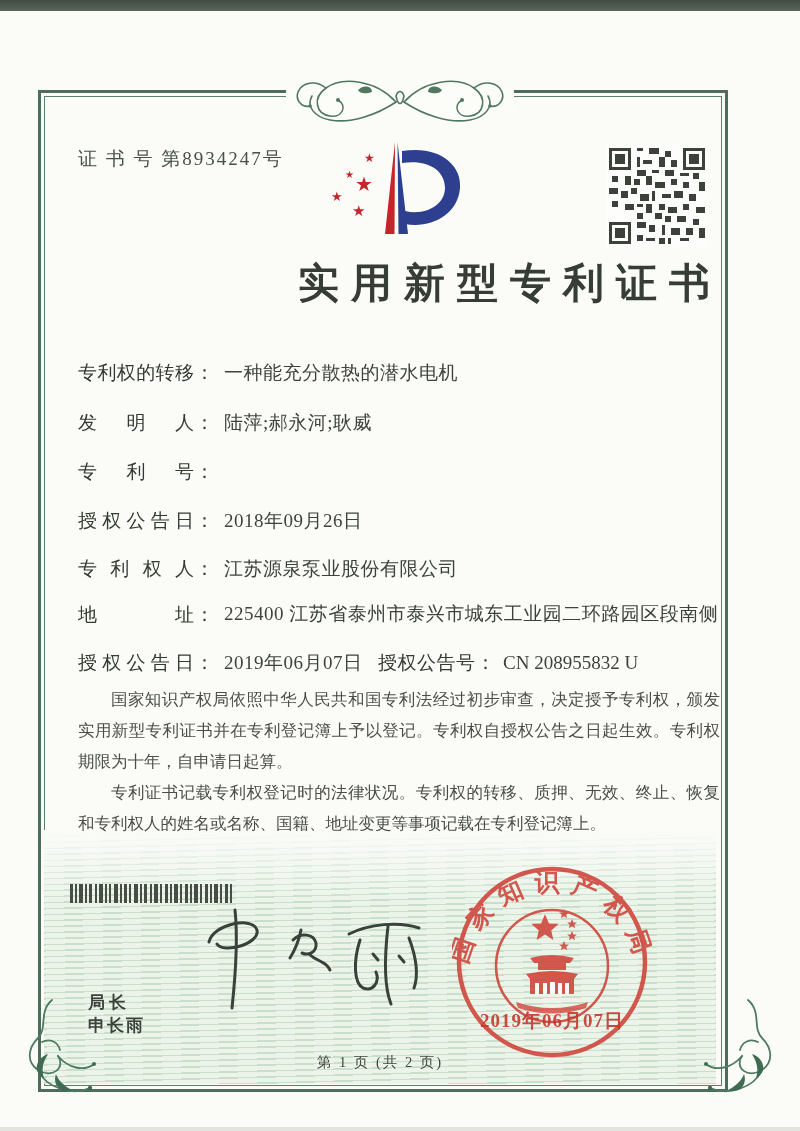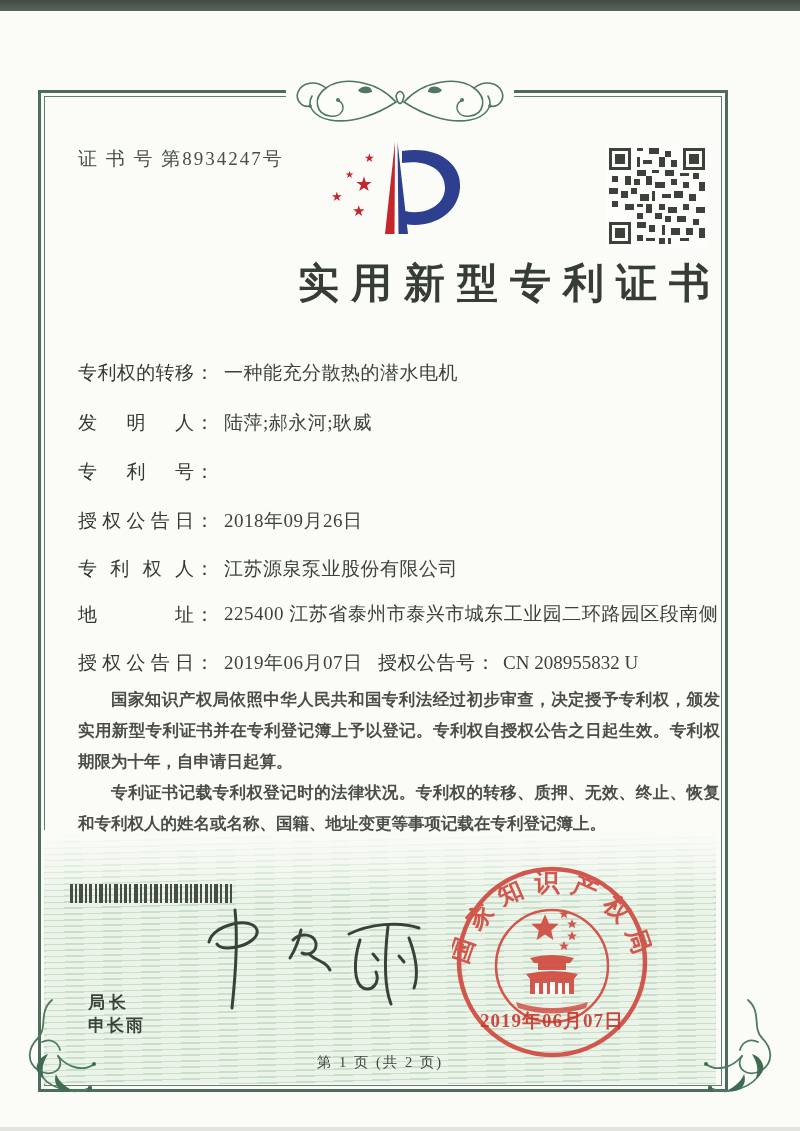--- a/index.html
+++ b/index.html
@@ -36,21 +36,21 @@
   .frow .colon{flex:none;margin:0 10px 0 1px;color:#343a30;}
   .frow .val{max-width:502px;letter-spacing:.5px;}
   .r1{top:360px}.r2{top:410px}.r3{top:459px}.r4{top:508px}.r5{top:556px}
   .r6{top:602px}.r6 .val{line-height:24px;}
   .r7{top:650px}
   .frow-right{position:absolute;left:378px;top:650px;display:flex;font-size:19px;color:#3d423b;line-height:25px;}
   .frow-right .lbl{flex:none;width:97px;text-align:justify;text-align-last:justify;color:#343a30;}
   .frow-right .colon{flex:none;margin:0 8px 0 1px;color:#343a30;}
 
   .paras{position:absolute;left:78px;top:684px;width:642px;font-size:16.5px;line-height:31px;
-    color:#4a4e46;text-align:justify;font-weight:bold;}
+    color:#4a4e46;text-align:justify;}
   .paras p{margin:0;text-indent:2em;}
 
   .barcode{position:absolute;left:70px;top:884px;width:162px;height:19px;}
 
   .director-block{position:absolute;left:88px;top:991px;font-size:17px;color:#3b423b;font-weight:bold;}
   .director-block .name{letter-spacing:2px;}
   .director-block .role{letter-spacing:4px;}
 
   .signature{position:absolute;left:183px;top:898px;width:255px;height:118px;}
 

